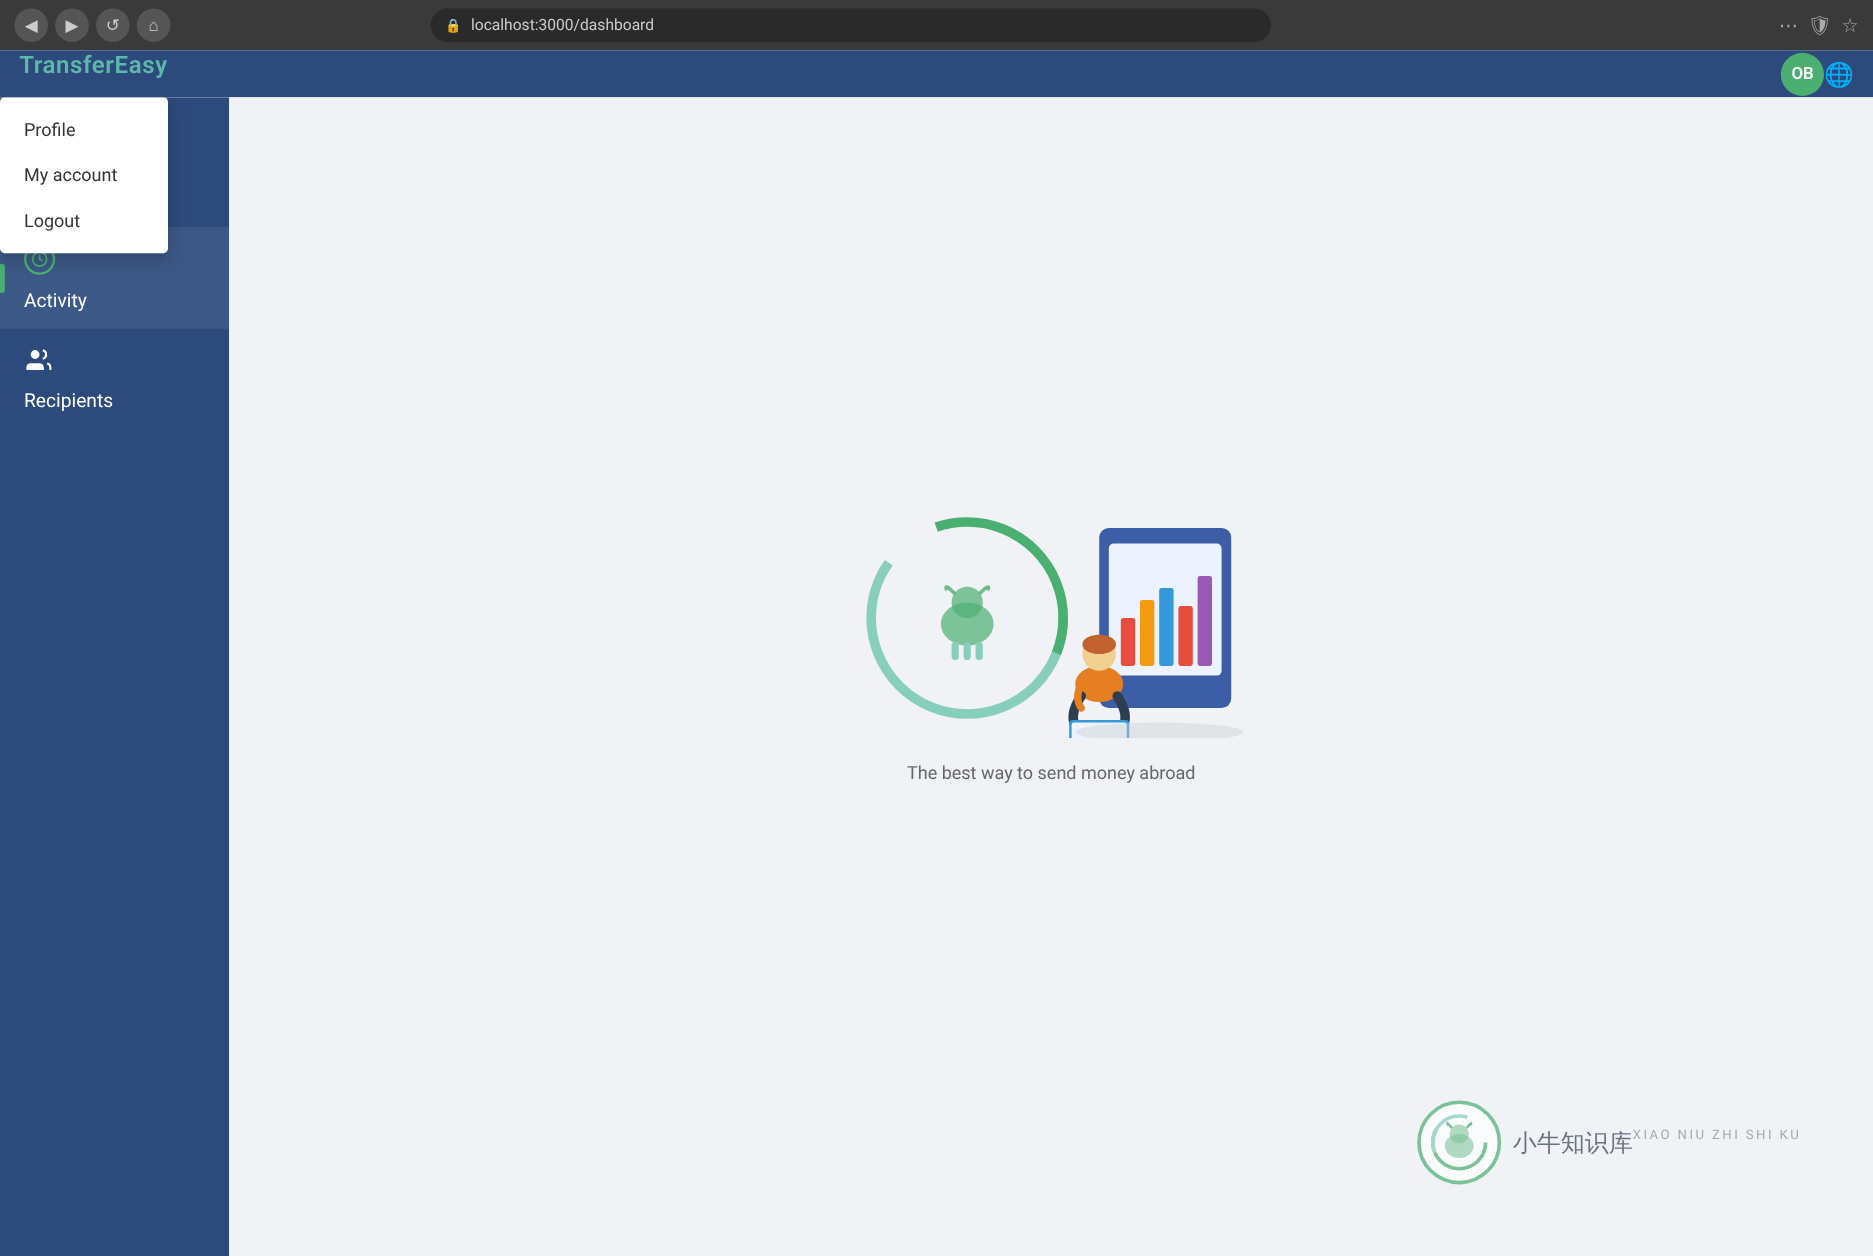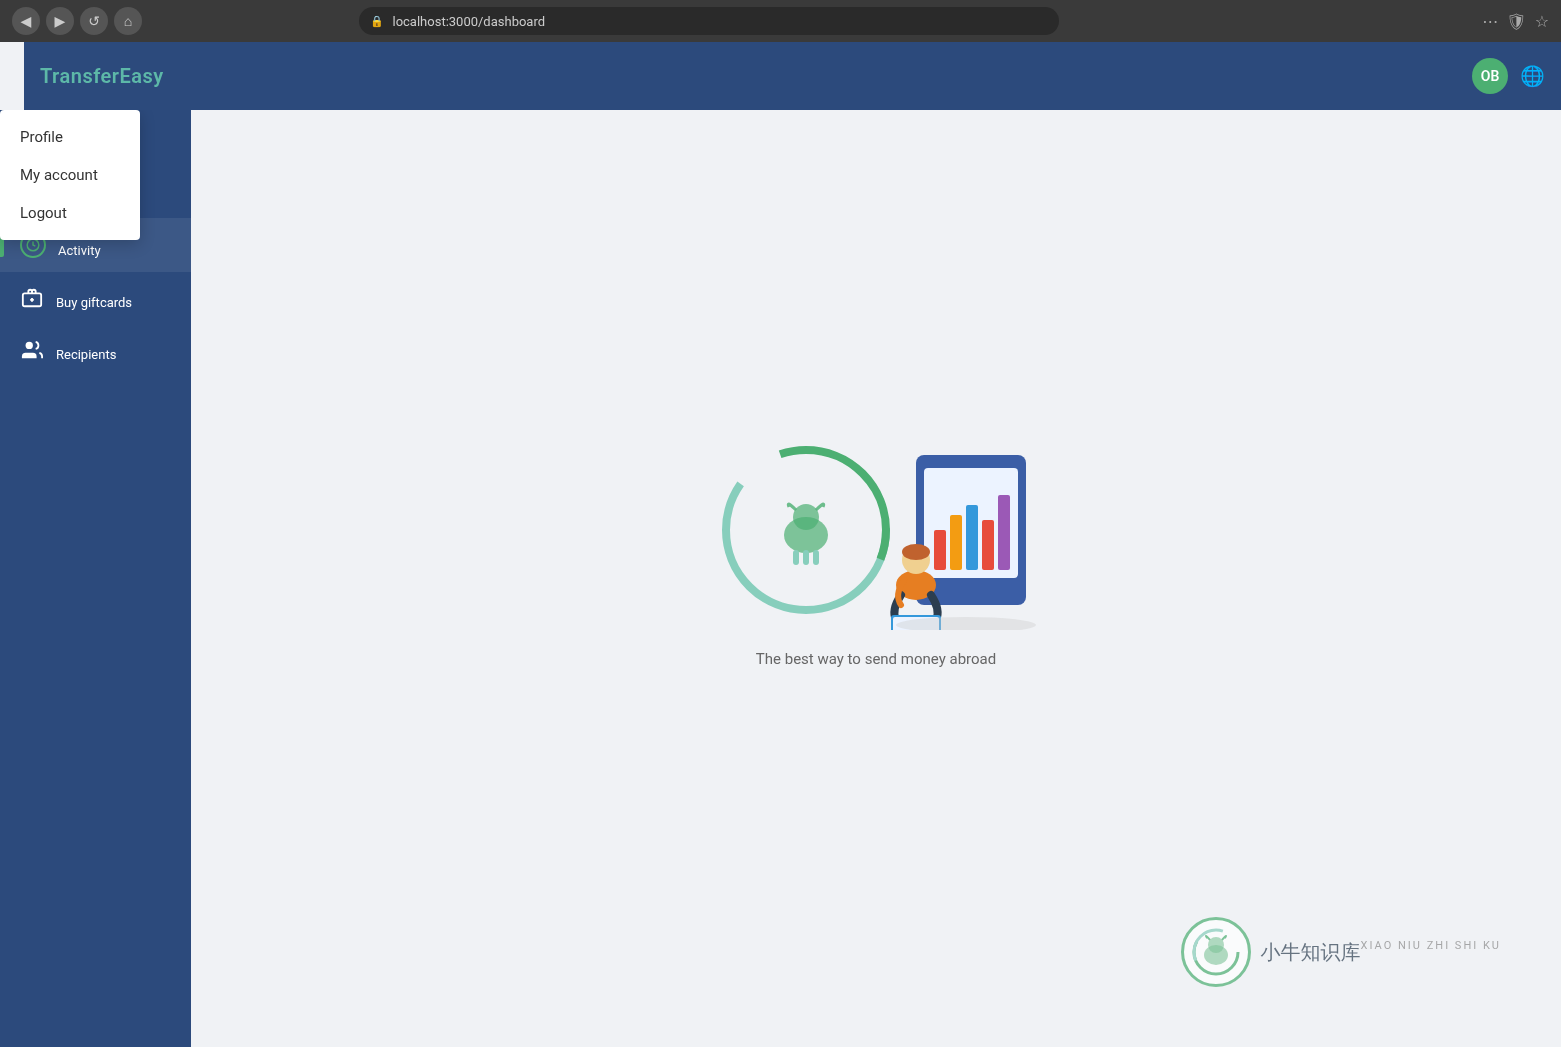--- a/index.html
+++ b/index.html
@@ -58,38 +58,35 @@
     
     .app-container {
       display: flex;
       flex-direction: column;
       height: calc(1047px - 42px);
     }
 
     
     .top-navbar {
       background: #2c4a7c;
-      height: 68px;
-      display: flex;
-      align-items: center;
+      height: 39px;
+      display: flex;
       padding: 0 16px;
       justify-content: space-between;
       flex-shrink: 0;
-      margin-left: 24px;
     }
     .navbar-brand {
       color: #5db8a8;
       font-size: 20px;
       font-weight: 600;
       letter-spacing: 0.5px;
     }
     .navbar-right {
       display: flex;
       align-items: center;
-      gap: 12px;
     }
     .avatar-btn {
       width: 36px; height: 36px;
       border-radius: 50%;
       background: #4caf72;
       color: white;
       font-size: 14px;
       font-weight: 600;
       display: flex; align-items: center; justify-content: center;
       cursor: pointer;
@@ -110,27 +107,28 @@
     
     .sidebar {
       background: #2c4a7c;
       width: 191px;
       flex-shrink: 0;
       padding-top: 8px;
       position: relative;
     }
     .sidebar-item {
       display: flex;
-      align-items: flex-end;
+      align-items: flex-start;
       gap: 12px;
       padding: 14px 20px;
       color: white;
       cursor: pointer;
-      font-size: 13px;
+      font-size: 16px;
       position: relative;
+      flex-direction: column;
     }
     .sidebar-item.active {
       background: rgba(255,255,255,0.08);
     }
     .sidebar-item.active::before {
       content: '';
       position: absolute;
       left: 0;
       top: 50%;
       transform: translateY(-50%);
@@ -286,32 +284,20 @@
         <div class="sidebar-icon activity-icon">
           <svg width="14" height="14" viewBox="0 0 24 24" fill="none" stroke="#4caf72" stroke-width="2.5">
             <circle cx="12" cy="12" r="10"></circle>
             <polyline points="12 6 12 12 16 14"></polyline>
           </svg>
         </div>
         <span>Activity</span>
       </div>
 
 
-      <div class="sidebar-item">
-        <div class="sidebar-icon">
-          <svg width="22" height="22" viewBox="0 0 24 24" fill="none" stroke="white" stroke-width="2">
-            <rect x="2" y="7" width="20" height="14" rx="2"></rect>
-            <path d="M16 7V5a2 2 0 00-4 0v2"></path>
-            <path d="M8 7V5a2 2 0 014 0"></path>
-            <line x1="12" y1="12" x2="12" y2="16"></line>
-            <line x1="10" y1="14" x2="14" y2="14"></line>
-          </svg>
-        </div>
-        <span>Buy giftcards</span>
-      </div>
 
       <div class="sidebar-item">
         <div class="sidebar-icon">
           <svg width="22" height="22" viewBox="0 0 24 24" fill="white">
             <path d="M17 21v-2a4 4 0 00-4-4H5a4 4 0 00-4 4v2"></path>
             <circle cx="9" cy="7" r="4"></circle>
             <path d="M23 21v-2a4 4 0 00-3-3.87" stroke="white" stroke-width="2" fill="none"></path>
             <path d="M16 3.13a4 4 0 010 7.75" stroke="white" stroke-width="2" fill="none"></path>
           </svg>
         </div>

